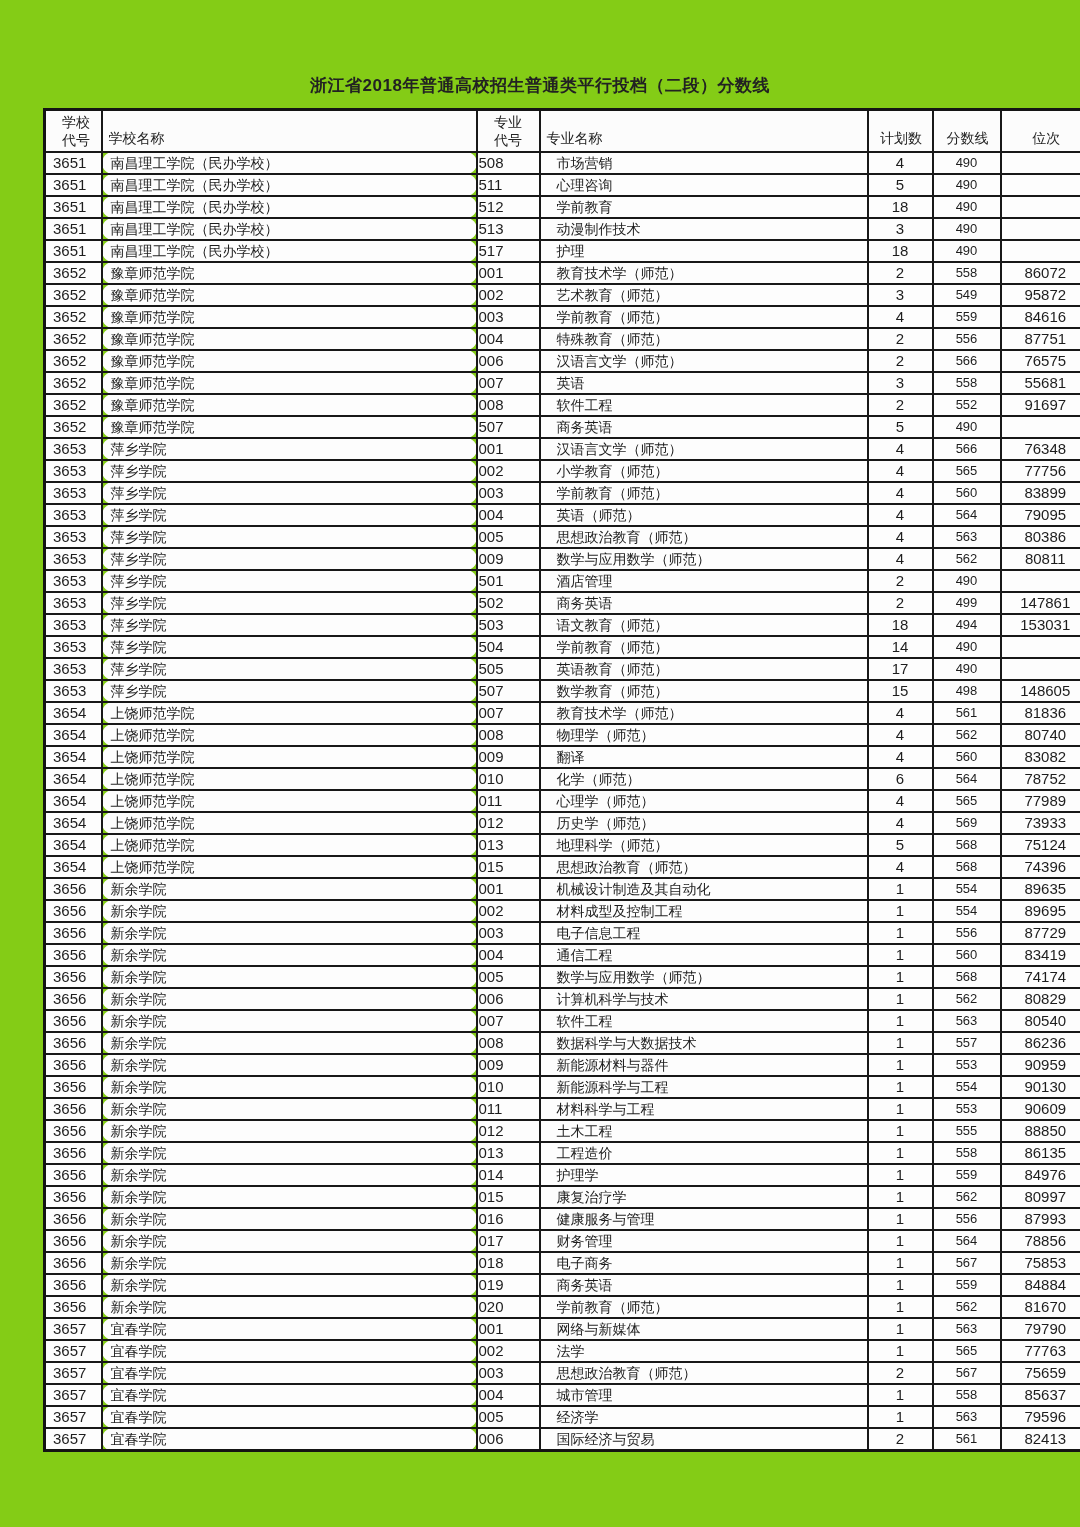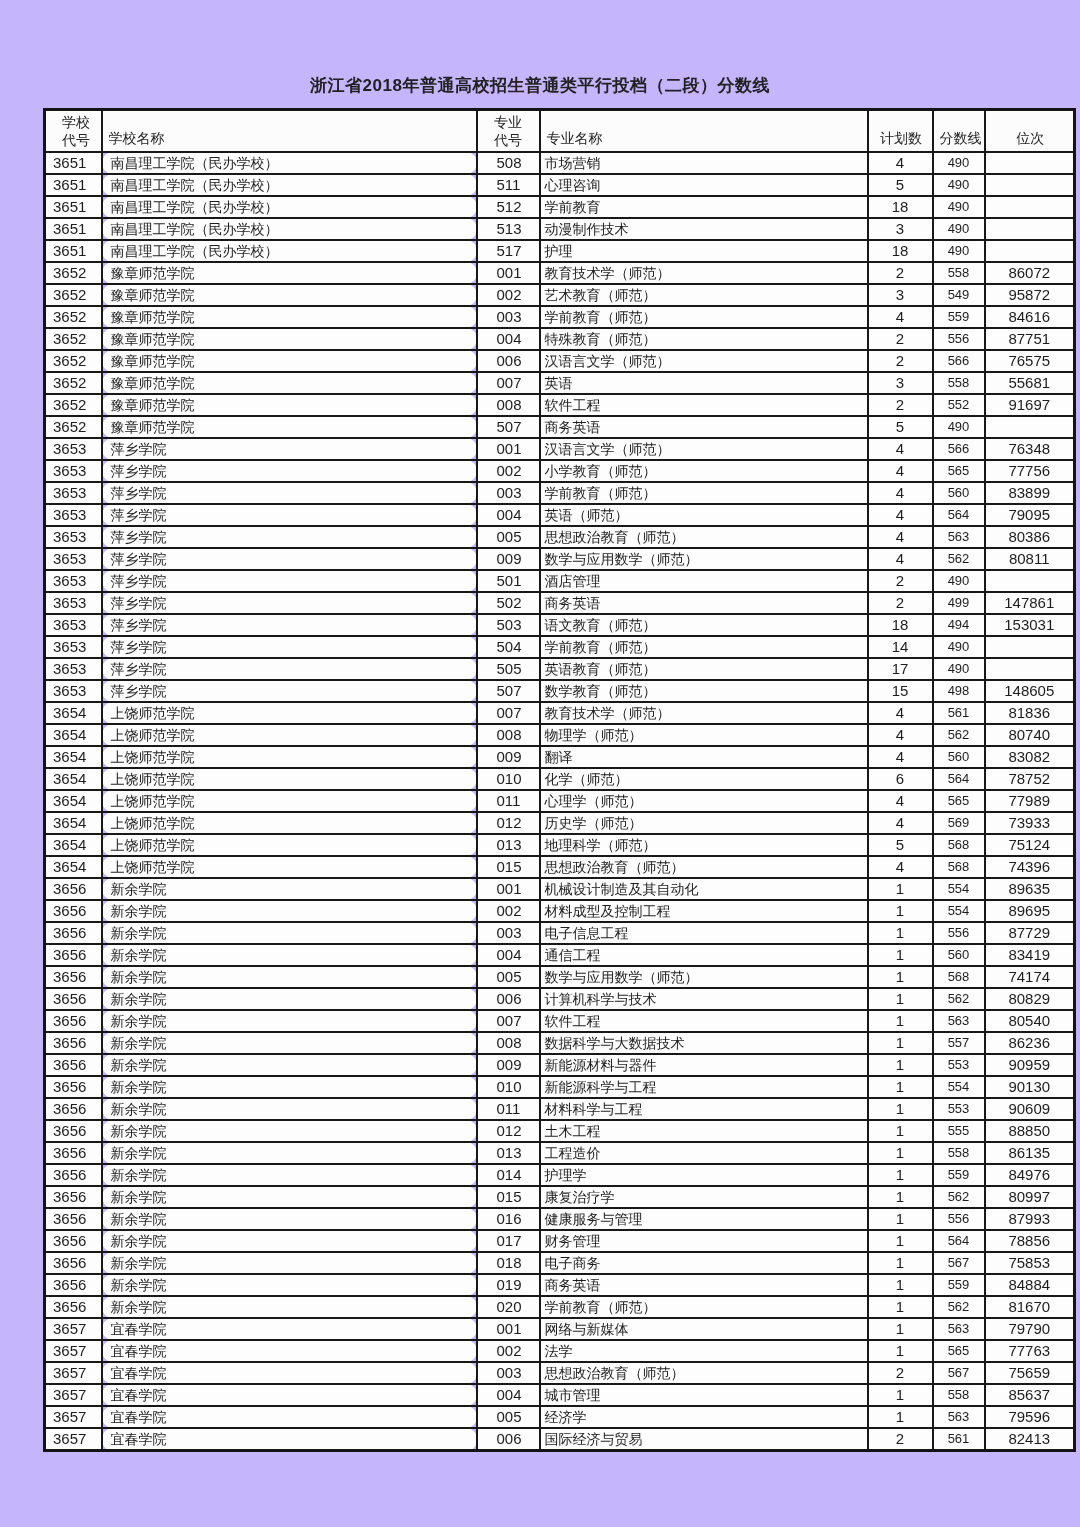--- a/index.html
+++ b/index.html
@@ -11,21 +11,21 @@
     width: 1080px;
     height: 1527px;
     position: relative;
     font-family: "Liberation Sans", "DejaVu Sans", sans-serif;
     color: #1c1c1c;
     -webkit-font-smoothing: antialiased;
   }
   .page {
     width: 1080px;
     height: 1527px;
-    background: #c4b5fd;
+    background: #84cc16;
     overflow: hidden;
   }
   .title {
     text-align: center;
     padding-top: 74px;
     font-size: 17px;
     font-weight: 600;
     letter-spacing: 0.5px;
     color: #222222;
   }
@@ -42,21 +42,21 @@
     overflow: hidden;
     white-space: nowrap;
     box-sizing: border-box;
   }
   
   .col-0 { width: 57px; }
   .col-1 { width: 375px; }
   .col-2 { width: 63px; }
   .col-3 { width: 328px; }
   .col-4 { width: 65px; }
-  .col-5 { width: 52px; margin-left: 29px; }
+  .col-5 { width: 68px; margin-left: 29px; }
   .col-6 { width: 90px; }
 
   
   thead th {
     height: 42px;
     font-weight: normal;
     font-size: 14px;
     vertical-align: bottom;
     padding: 2px 4px 3px 6px;
     text-align: left;
@@ -78,22 +78,22 @@
   tbody td {
     height: 20.6px;
     font-size: 14px;
     line-height: 20px;
     padding: 0 4px;
     background: #fdfdfd;
     color: #1d1d1d;
   }
   tbody td.col-0 { font-size: 15px; padding-left: 7px; text-align: left; }
   tbody td.col-1 { text-align: left; padding-left: 8px; border-radius: 11px; }
-  tbody td.col-2 { font-size: 15px; padding-left: 19px; text-align: left; }
-  tbody td.col-3 { text-align: left; padding-left: 4px; }
+  tbody td.col-2 { font-size: 15px; padding-left: 1px; text-align: left; }
+  tbody td.col-3 { text-align: left; padding-left: 16px; }
   tbody td.col-4 { font-size: 15px; text-align: center; }
   tbody td.col-5 { font-size: 13px; text-align: center; }
   tbody td.col-6 { font-size: 15px; text-align: center; }
 </style>
 </head>
 <body>
 
 <div class="page">
 
   <div class="title">浙江省2018年普通高校招生普通类平行投档（二段）分数线</div>

